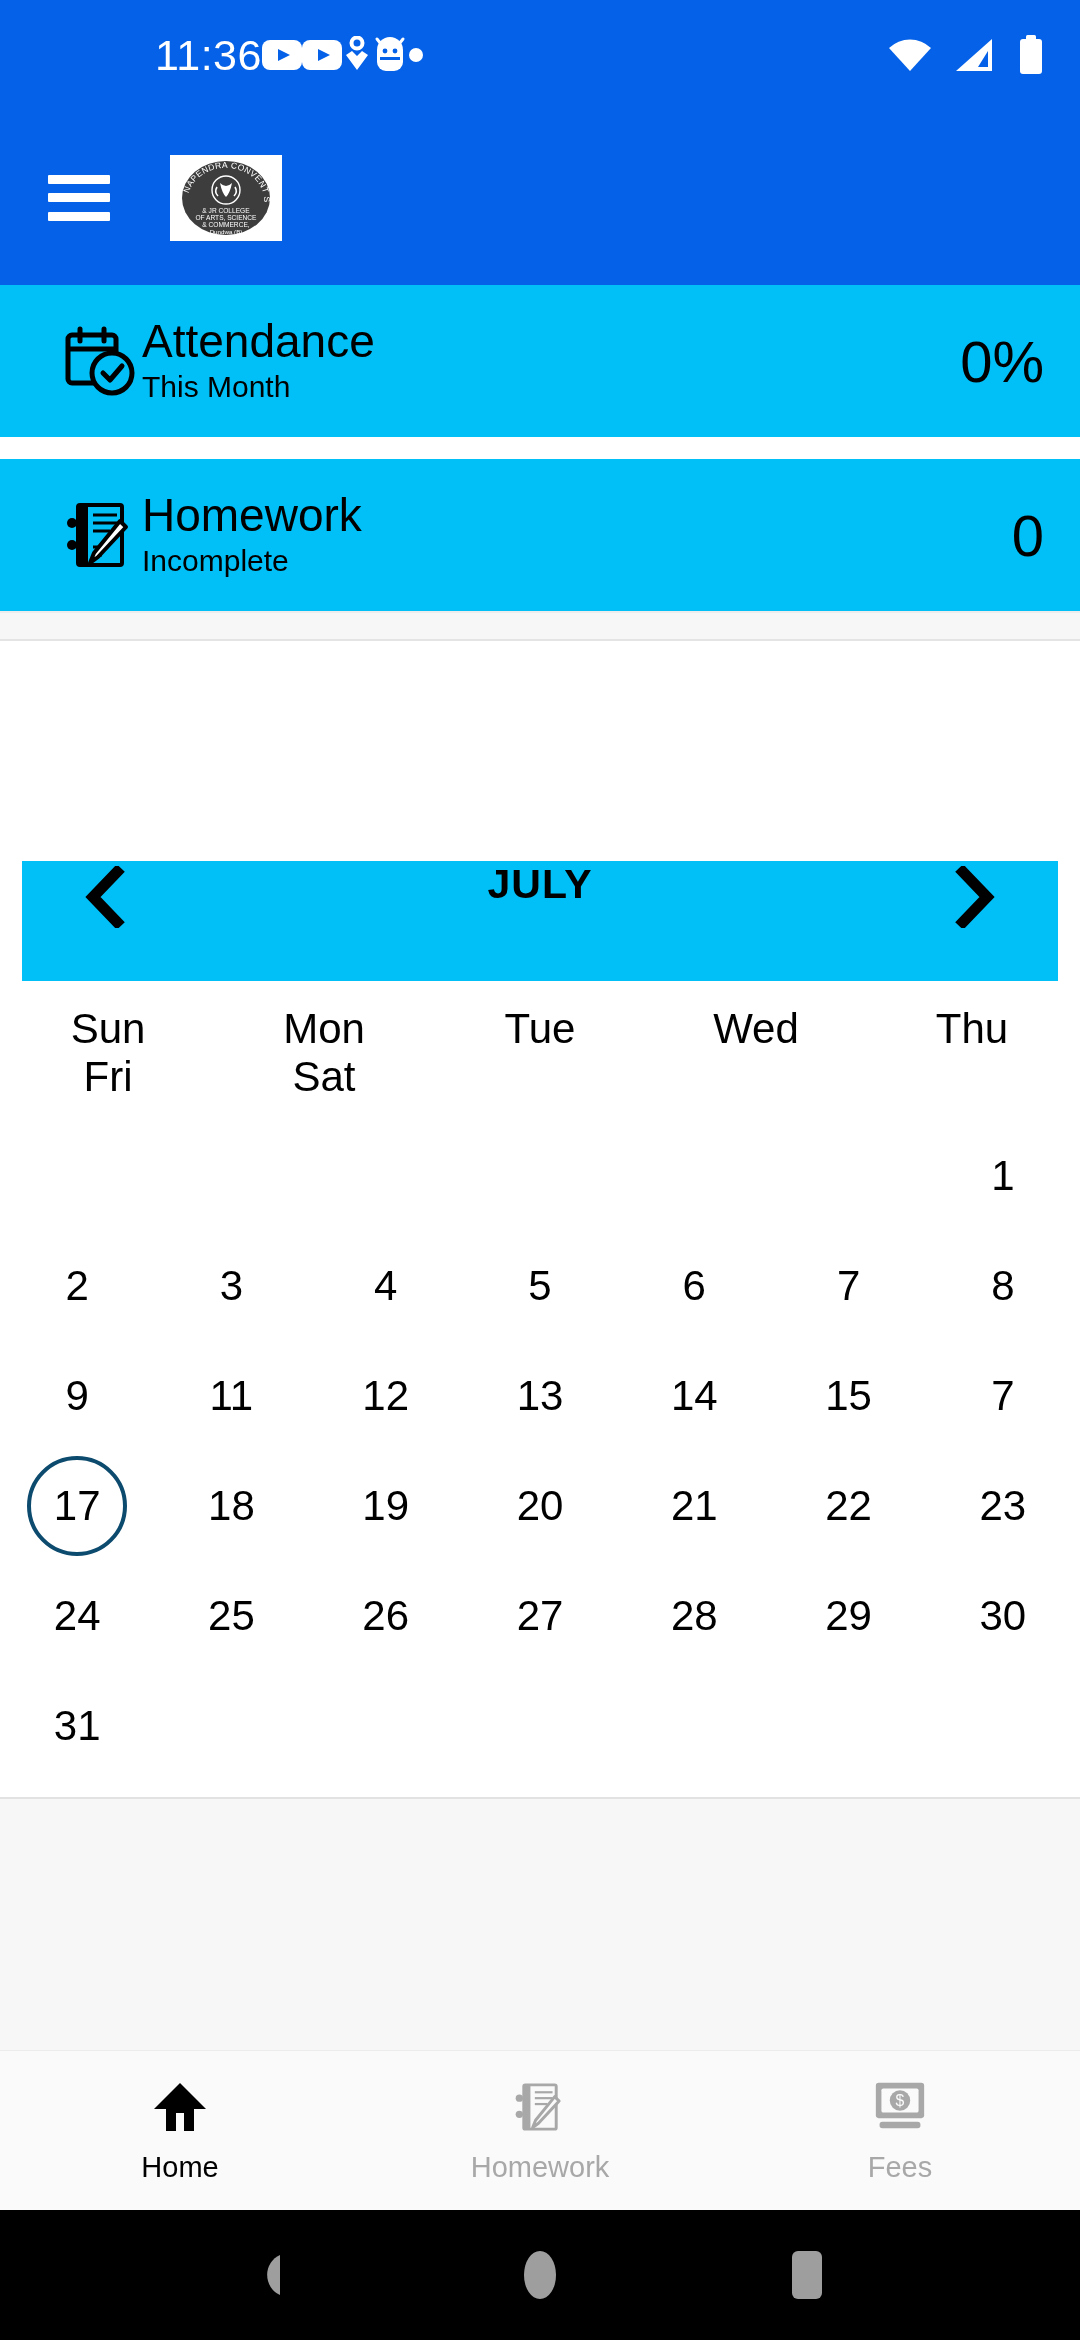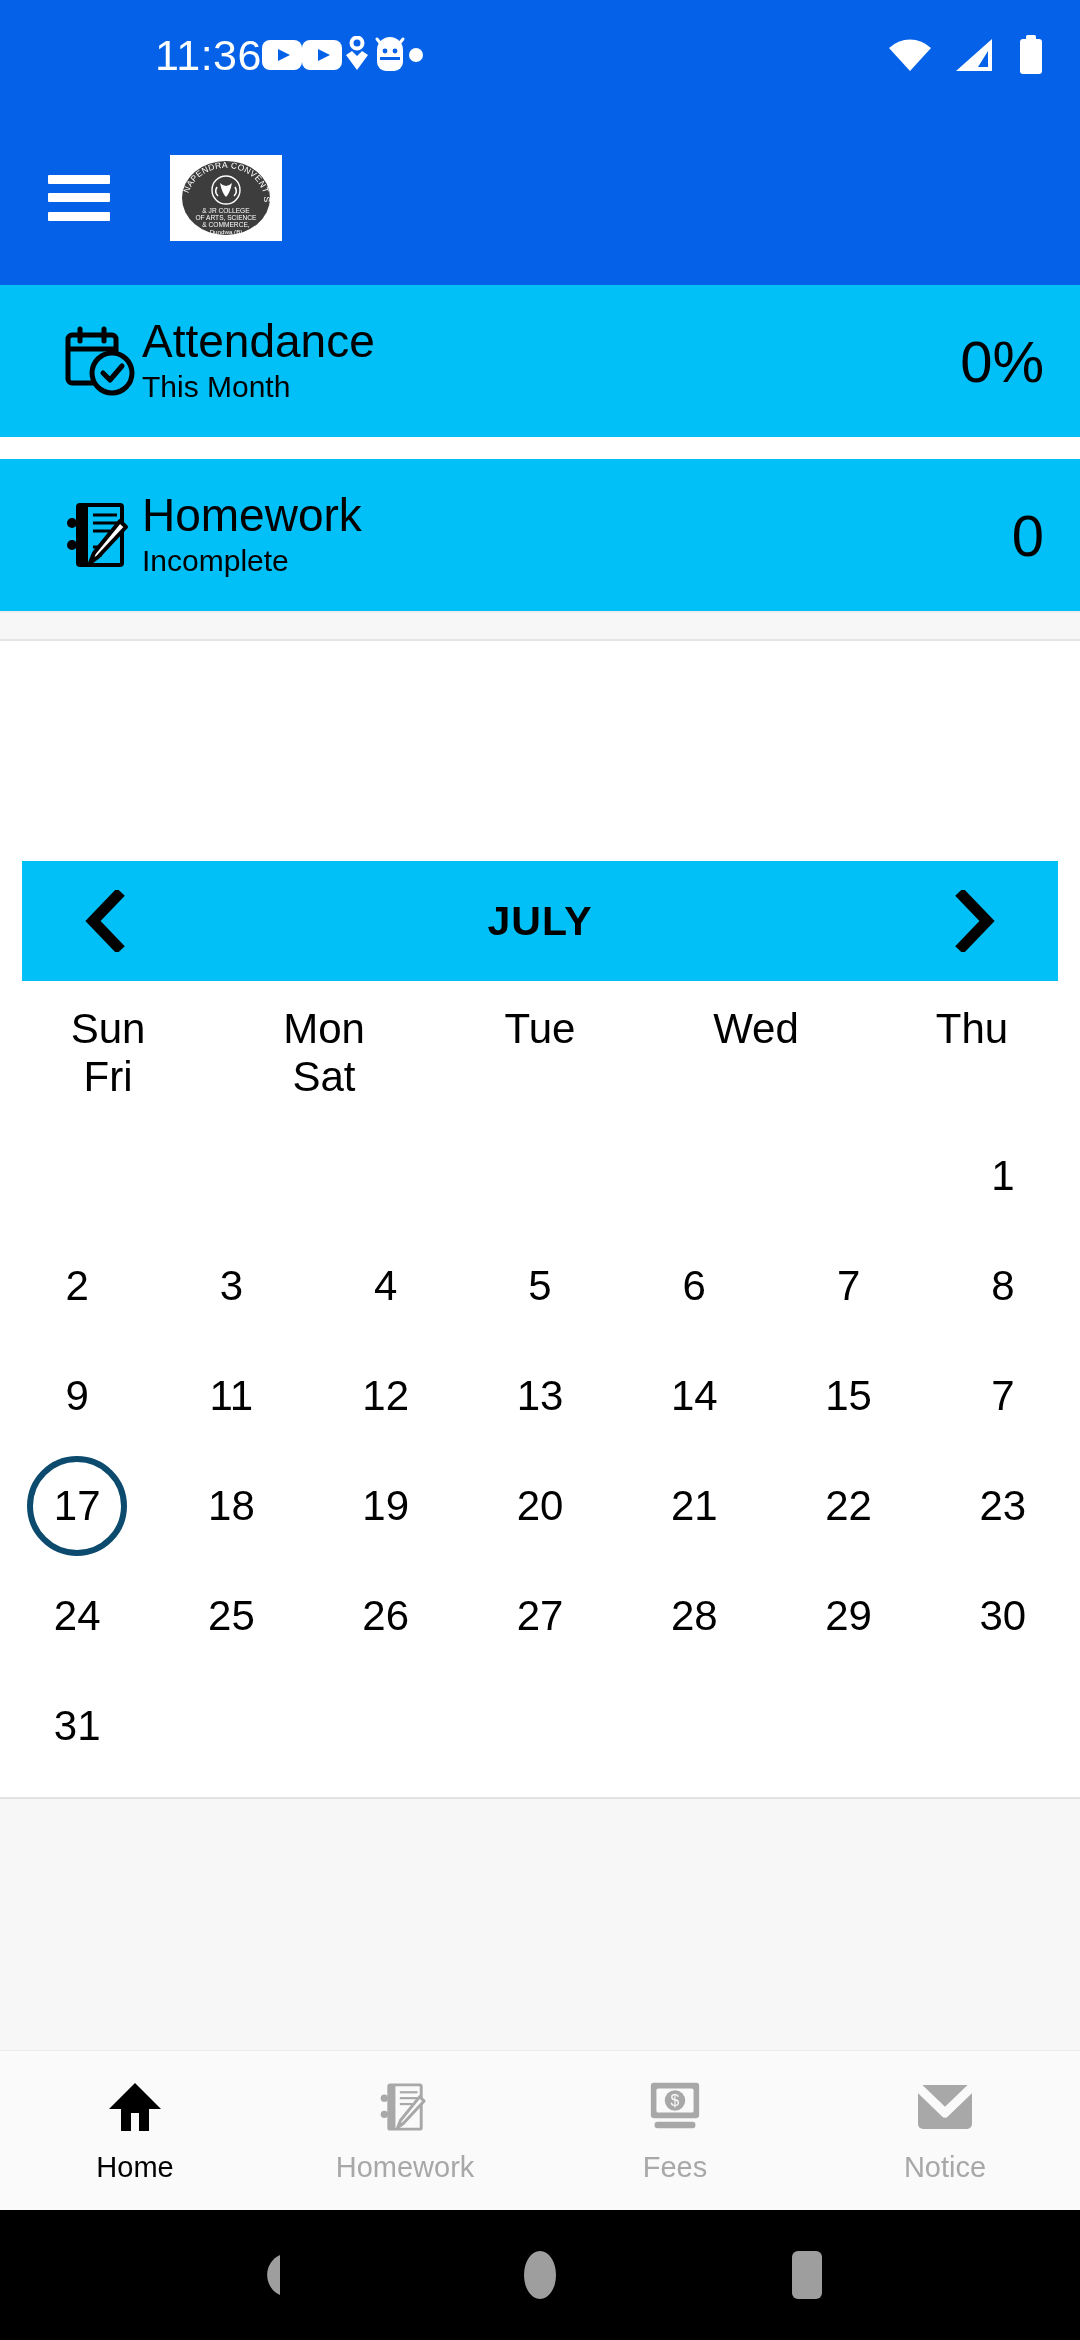--- a/index.html
+++ b/index.html
@@ -113,21 +113,21 @@
   
   .calendar {
     flex:0 0 auto;
     background:#ffffff;
     padding-bottom:16px;
   }
   .cal-header {
     margin:0 22px;
     height:120px;
     background:#00C0F7;
-    display:flex; align-items:center; justify-content:space-between;
+    display:flex; align-items:flex-start; justify-content:space-between;
     padding:0 48px;
   }
   .cal-nav {
     width:72px; height:72px;
     display:flex; align-items:center; justify-content:center;
     cursor:pointer;
   }
   .cal-month {
     font-size:41px; font-weight:bold; color:#000000;
     letter-spacing:1px;
@@ -146,21 +146,21 @@
   }
   .cal-cell {
     height:110px;
     display:flex; align-items:center; justify-content:center;
     font-size:42px; color:#000000;
     position:relative;
   }
   .cal-cell.empty { color:transparent; }
   .cal-cell.today .daynum {
     width:100px; height:100px;
-    border:6px solid #0c4a6e;
+    border:4px solid #0c4a6e;
     border-radius:50%;
     display:flex; align-items:center; justify-content:center;
   }
   .daynum { display:flex; align-items:center; justify-content:center; }
 
   
   .bottom-fill {
     flex:1 1 auto;
     background:#f7f7f7;
     border-top:2px solid #e2e2e2;
@@ -501,29 +501,20 @@
           <rect x="4" y="2" width="52" height="38" rx="3" fill="#a8a8a8"></rect>
           <rect x="10" y="8" width="40" height="26" rx="2" fill="#fafafa"></rect>
           <ellipse cx="30" cy="21" rx="11" ry="11" fill="#a8a8a8"></ellipse>
           <text x="30" y="27" font-size="17" fill="#fafafa" text-anchor="middle" font-family="Liberation Sans, sans-serif">$</text>
           <rect x="8" y="44" width="44" height="7" rx="3" fill="#a8a8a8"></rect>
         </svg>
       </span>
       <span class="navlabel">Fees</span>
     </div>
 
-    <div class="navitem inactive">
-      <span class="navicon">
-        <svg width="58" height="48" viewBox="0 0 58 48">
-          <rect x="2" y="2" width="54" height="44" rx="5" fill="#a8a8a8"></rect>
-          <polyline points="2,4 29,30 56,4" fill="none" stroke="#fafafa" stroke-width="9" stroke-linejoin="round"></polyline>
-        </svg>
-      </span>
-      <span class="navlabel">Notice</span>
-    </div>
 
   </div>
 
   <div class="androidnav">
     <span class="anav">
       <svg width="46" height="48" viewBox="0 0 46 48">
         <path d="M30 4 L30 44 A22 22 0 0 1 30 4 Z" fill="#9e9e9e"></path>
       </svg>
     </span>
     <span class="anav">

